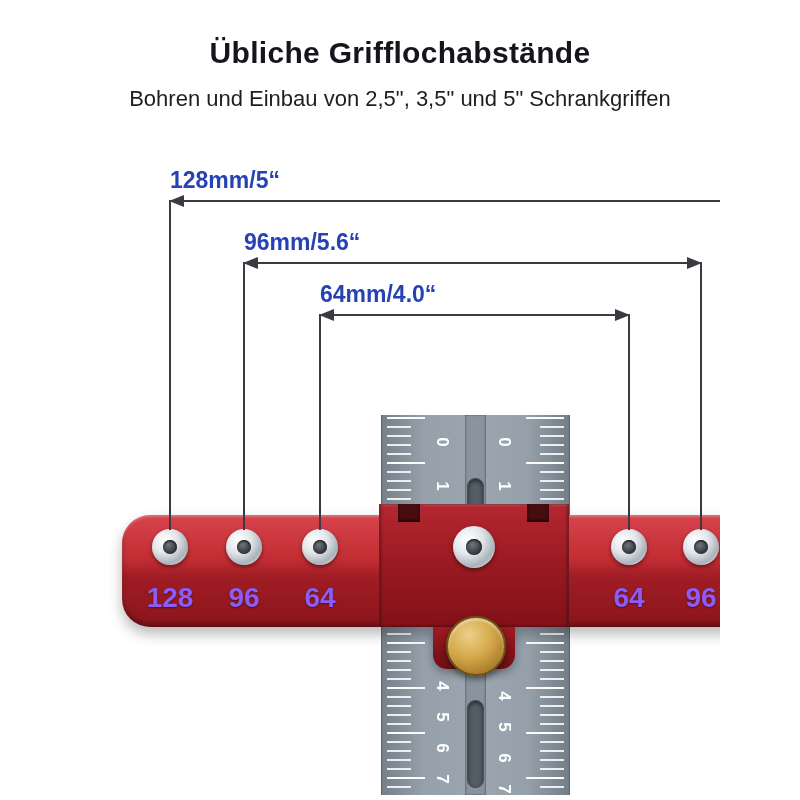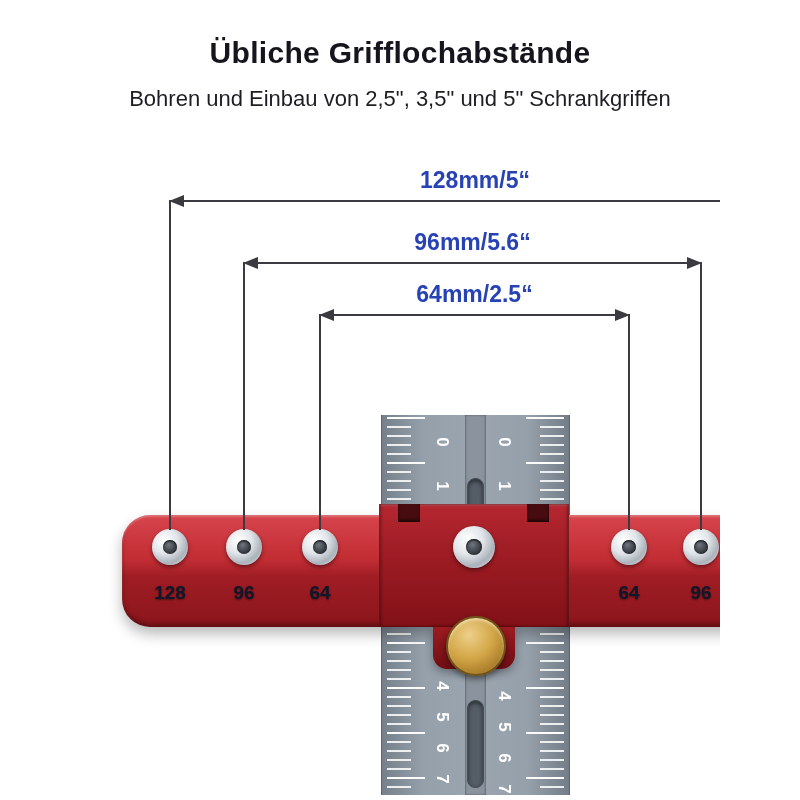--- a/index.html
+++ b/index.html
@@ -30,21 +30,21 @@
   }
   .dim .arrow-r {
     position:absolute; right:-1px; top:-5px; width:0; height:0;
     border-top:6px solid transparent; border-bottom:6px solid transparent;
     border-left:15px solid #3a3a40;
   }
   .dim .ext { position:absolute; top:0; width:2px; background:#3a3a40; }
   .dim .ext.l { left:-1px; }
   .dim .ext.r { right:-1px; }
   .dim .label {
-    position:absolute; left:0; right:0; top:-33px; text-align:center;
+    position:absolute; left:0; right:0; top:-33px; 
     font-size:23px; font-weight:700; color:#2742b4;
   }
 
   
   .ruler {
     position:absolute; left:301px; top:415px; width:187px; height:380px; z-index:1;
     background:linear-gradient(90deg,#76808b 0%, #95a0ab 22%, #9ba5b0 50%, #95a0ab 78%, #747e89 100%);
     border-left:1px solid #5c656e; border-right:1px solid #5c656e;
   }
   .ruler .channel {
@@ -98,21 +98,21 @@
   .washer::after {
     content:""; position:absolute; inset:11px; border-radius:50%;
     background:radial-gradient(circle at 40% 35%, #70767e 0%, #2b2f35 75%);
     box-shadow:inset 0 1px 2px rgba(0,0,0,0.8);
   }
   .washer.center { width:42px; height:42px; }
   .washer.center::after { inset:13px; }
 
   .hole-label {
     position:absolute; width:70px; top:582px; z-index:5;
-    text-align:center; color:#0f172a; font-size:19px; font-weight:700;
+    text-align:center; color:#8b5cf6; font-size:28px; font-weight:700;
     text-shadow:0 1px 2px rgba(0,0,0,0.45);
   }
 
   .knob-housing {
     position:absolute; left:353px; top:627px; width:82px; height:42px; z-index:4;
     background:linear-gradient(180deg,#9c1b21 0%, #6f0e13 100%);
     border-radius:0 0 14px 14px;
     box-shadow:0 4px 8px rgba(0,0,0,0.3);
   }
   .knob {
@@ -143,21 +143,21 @@
   <div class="dim" style="left:164px; top:262px; width:457px;">
     <div class="label">96mm/5.6“</div>
     <div class="line"></div>
     <div class="arrow-l"></div>
     <div class="arrow-r"></div>
     <div class="ext l" style="height:268px;"></div>
     <div class="ext r" style="height:268px;"></div>
   </div>
 
   <div class="dim" style="left:240px; top:314px; width:309px;">
-    <div class="label">64mm/2.5“</div>
+    <div class="label">64mm/4.0“</div>
     <div class="line"></div>
     <div class="arrow-l"></div>
     <div class="arrow-r"></div>
     <div class="ext l" style="height:216px;"></div>
     <div class="ext r" style="height:216px;"></div>
   </div>
 
   <div class="ruler">
     <div class="channel"></div>
     <div class="ticks minor-l"></div>

